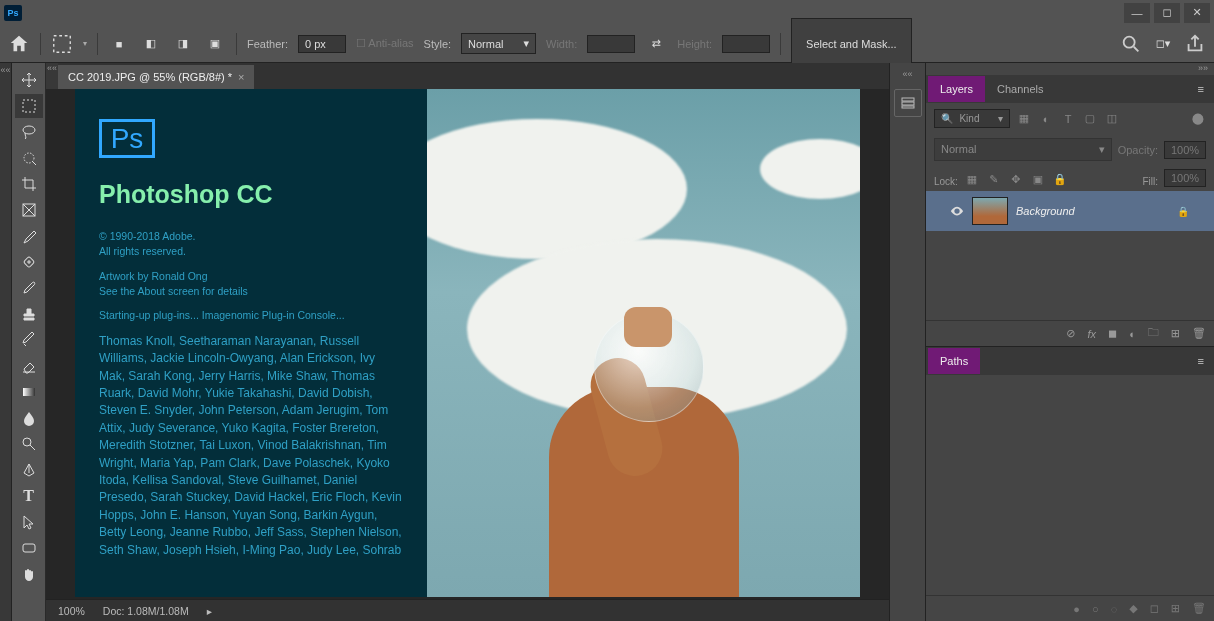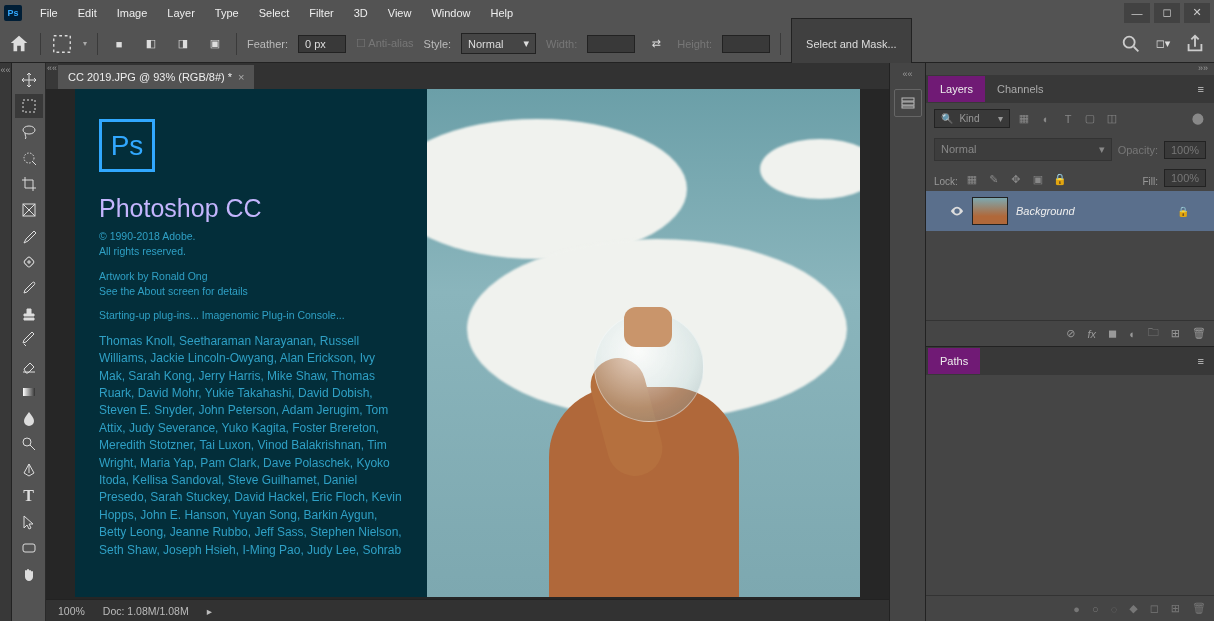--- a/index.html
+++ b/index.html
@@ -26,21 +26,21 @@
 .tool svg{width:16px;height:16px}
 .doc-area{flex:1;background:#262626;display:flex;flex-direction:column}
 .tabbar{height:26px;background:#323232;display:flex;align-items:flex-end}
 .narrow2{width:12px;height:26px;background:#383838;display:flex;justify-content:center;font-size:9px;color:#999}
 .tab{background:#535353;color:#eee;padding:6px 10px;font-size:11px;display:flex;align-items:center;gap:6px}
 .tab .x{color:#aaa;cursor:pointer}
 .canvas-wrap{flex:1;background:#262626;display:flex;justify-content:center;overflow:hidden;position:relative}
 .canvas{width:785px;height:508px;display:flex}
 .splash{width:352px;background:#032E3A;padding:30px 24px 20px;color:#2FA0C5;display:flex;flex-direction:column}
 .ps-logo{width:56px;height:56px;border:3px solid #31A8FF;color:#31A8FF;font-size:28px;font-weight:300;display:flex;align-items:center;justify-content:center;margin-bottom:22px}
-.splash h1{color:#c4b5fd;font-size:25px;font-weight:400;margin-bottom:6px}
+.splash h1{color:#86efac;font-size:25px;font-weight:700;margin-bottom:20px}
 .splash .cp{font-size:10.5px;color:#2FA0C5;line-height:1.4;margin-bottom:10px}
 .splash .credits{font-size:12px;color:#2FA0C5;line-height:1.45;margin-bottom:18px}
 .cc-brand{margin-top:auto;display:flex;align-items:center;gap:10px;color:#31A8FF;font-size:14px}
 .cc-ic{width:22px;height:22px;border:2px solid #31A8FF;border-radius:50%;position:relative}
 .cc-ic::after{content:'';position:absolute;width:14px;height:14px;border:2px solid #31A8FF;border-radius:50%;top:2px;left:8px}
 .artwork{flex:1;position:relative;background:linear-gradient(180deg,#6B9FA8 0%,#8AB5BC 40%,#7DA8B0 100%);overflow:hidden}
 .cloud{position:absolute;background:#F0F2EE;border-radius:50%;filter:blur(1px)}
 .person{position:absolute;bottom:0;left:50%;transform:translateX(-50%);width:230px;height:280px}
 .body{position:absolute;bottom:0;left:20px;width:190px;height:210px;background:#B0683A;border-radius:70px 70px 0 0}
 .arm{position:absolute;bottom:120px;left:70px;width:55px;height:120px;background:#B5703E;border-radius:30px;transform:rotate(-15deg)}
@@ -71,33 +71,20 @@
 .paths-panel{border-top:1px solid #222}
 .paths-body{height:220px;background:#454545}
 .paths-footer{height:26px;border-top:1px solid #333;display:flex;align-items:center;justify-content:flex-end;padding:0 8px;gap:12px;color:#777}
 .disabled{color:#777}
 </style>
 </head>
 <body>
 
 <div class="titlebar">
   <div class="ps-badge">Ps</div>
-  <div class="menu">
-    <span>File</span>
-    <span>Edit</span>
-    <span>Image</span>
-    <span>Layer</span>
-    <span>Type</span>
-    <span>Select</span>
-    <span>Filter</span>
-    <span>3D</span>
-    <span>View</span>
-    <span>Window</span>
-    <span>Help</span>
-  </div>
   <div class="win-controls">
     <div class="win-btn">—</div>
     <div class="win-btn">◻</div>
     <div class="win-btn">✕</div>
   </div>
 </div>
 
 <div class="optbar">
   <div class="ic">
       <svg viewBox="0 0 24 24" fill="#ddd">
@@ -262,21 +249,21 @@
         <svg viewBox="0 0 16 16" fill="#ddd">
           <path d="M4 8V5a1 1 0 012 0v3-4a1 1 0 012 0v4-3a1 1 0 012 0v3-2a1 1 0 012 0v5c0 2-2 4-4 4s-4-2-4-4z"></path>
         </svg>
       </div>
   </div>
 
   <div class="doc-area">
     <div class="tabbar">
       <div class="narrow2">««</div>
       <div class="tab">
-        <span>CC 2019.JPG @ 93% (RGB/8#) *</span>
+        <span>CC 2019.JPG @ 55% (RGB/8#) *</span>
         <span class="x">×</span>
       </div>
     </div>
     <div class="canvas-wrap">
       <div class="canvas">
         <div class="splash">
           <div class="ps-logo">Ps</div>
           <h1>Photoshop CC</h1>
           <div class="cp" style="white-space:pre-line">© 1990-2018 Adobe.
 All rights reserved.</div>

